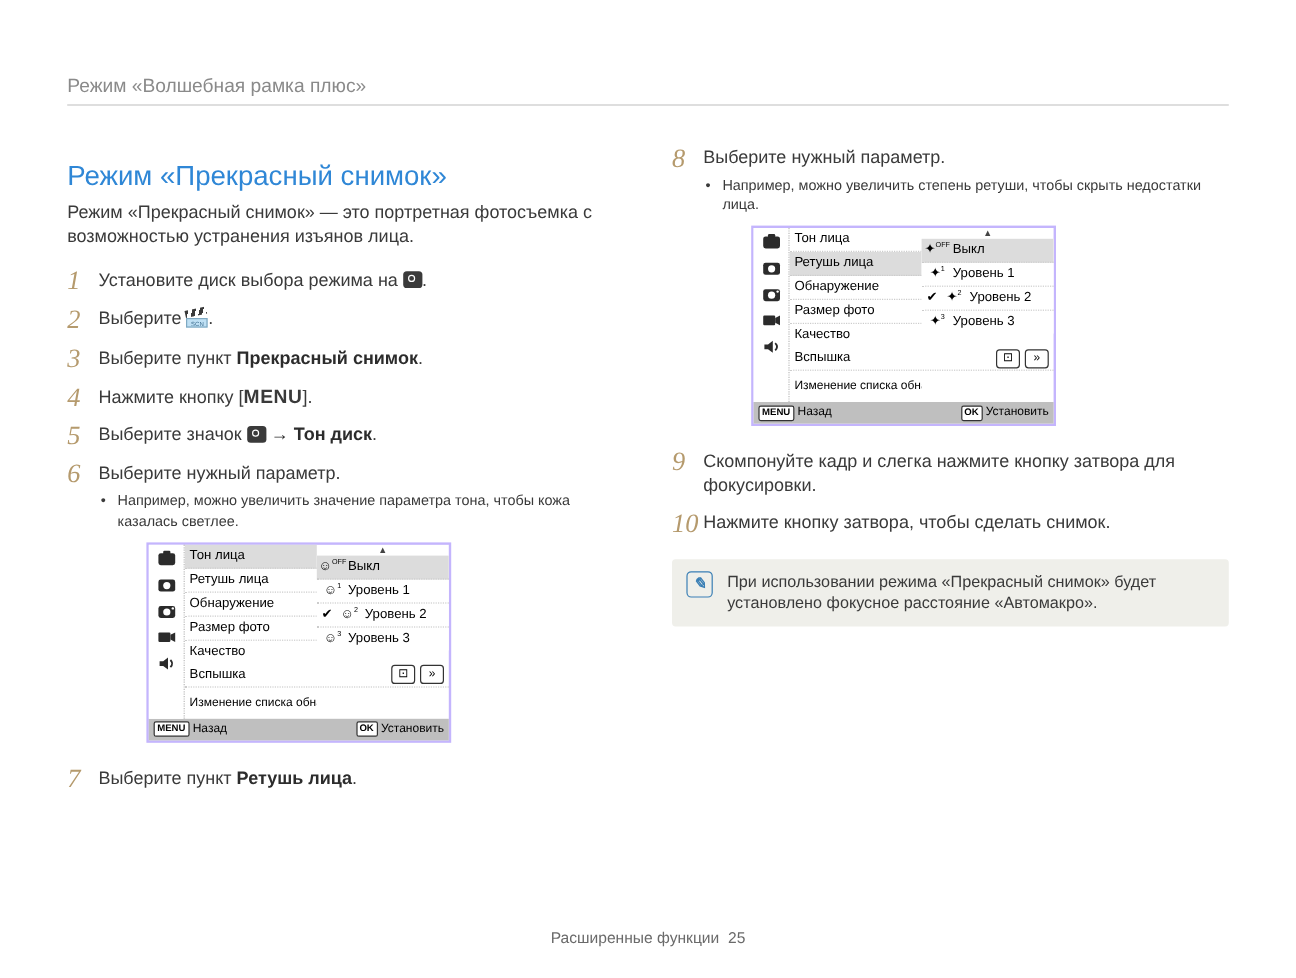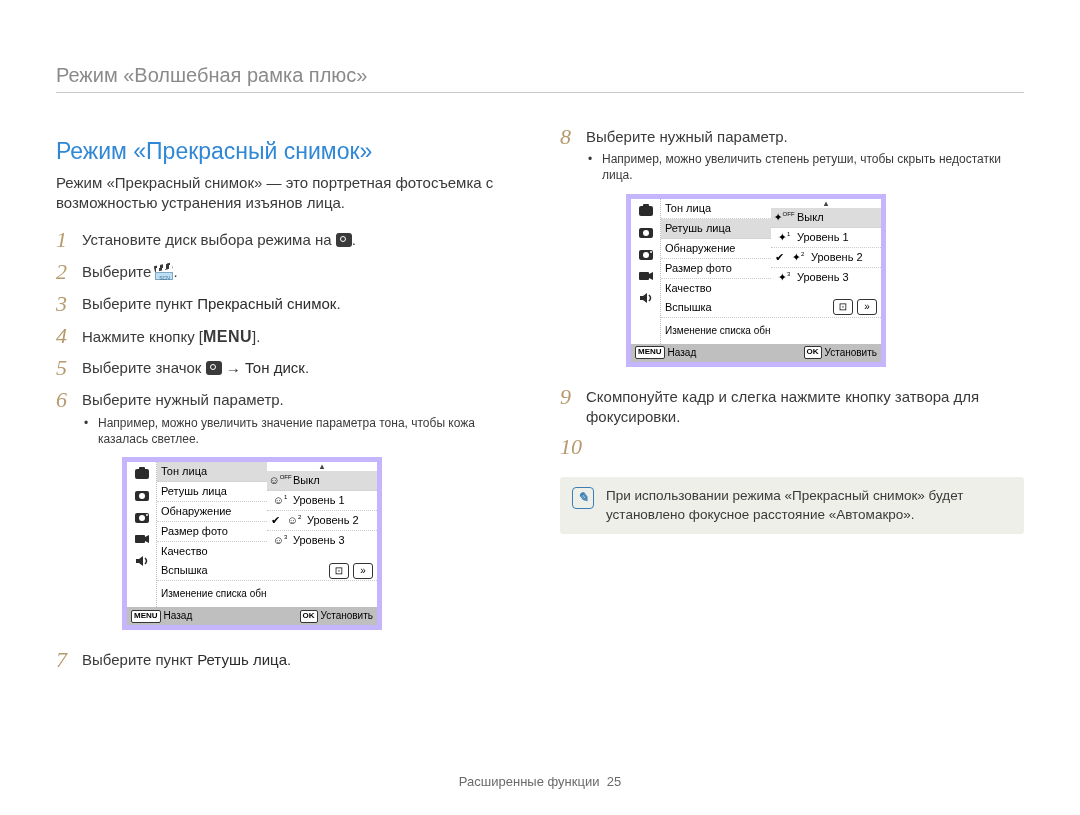--- a/index.html
+++ b/index.html
@@ -15,21 +15,21 @@
   }
   .page {
     box-sizing: border-box;
     width: 1080px;
     height: 815px;
     padding: 62px 56px 30px 56px;
     position: relative;
   }
   .header-line {
     color: #8a8a8a;
-    font-size: 20px;
+    font-size: 16px;
     border-bottom: 1px solid #c9c9c9;
     padding-bottom: 3px;
     margin-bottom: 18px;
   }
   .columns {
     display: flex;
     gap: 40px;
   }
   .col {
     flex: 1 1 0;
@@ -120,21 +120,21 @@
     position: absolute; bottom: 0; left: 0; width: 18px; height: 8px;
     background: #bfe0f4;
     border: 1px solid #7fa9c2;
     box-sizing: border-box;
     font-size: 5px; line-height: 6px; text-align: center; color: #3a6a8c;
   }
   
   .ui-shot {
     width: 250px;
     margin: 10px 16px 10px 40px;
-    border: 5px solid #c4b5fd;
+    border: 2px solid #c4b5fd;
     font-size: 11px;
     background: #fff;
     color: #000;
   }
   .ui-shot .sidebar {
     width: 30px;
     background: #fff;
     display: flex;
     flex-direction: column;
   }
@@ -239,21 +239,21 @@
     font-style: italic;
   }
   .page-footer {
     position: absolute;
     bottom: 24px;
     left: 0; right: 0;
     text-align: center;
     font-size: 13px;
     color: #6a6a6a;
   }
-  b { font-weight: 400; color: #2c2c2c; text-align: center; }
+  b { font-weight: 700; color: #2c2c2c; text-align: center; }
   .icon-face { font-size: 11px; }
 </style>
 </head>
 <body>
 
 <div class="page">
   <div class="header-line">Режим «Волшебная рамка плюс»</div>
 
   <div class="columns">
 
@@ -530,20 +530,21 @@
           </span>
         </li>
 
         <li>
           <span class="num">9</span>
           <span class="body">Скомпонуйте кадр и слегка нажмите кнопку затвора для фокусировки.</span>
         </li>
 
         <li>
           <span class="num">10</span>
+          <span class="body">Нажмите кнопку затвора, чтобы сделать снимок.</span>
         </li>
       </ol>
 
       <div class="note">
         <div class="note-icon">✎</div>
         <div>При использовании режима «Прекрасный снимок» будет установлено фокусное расстояние «Автомакро».</div>
       </div>
     </div>
   </div>
 

